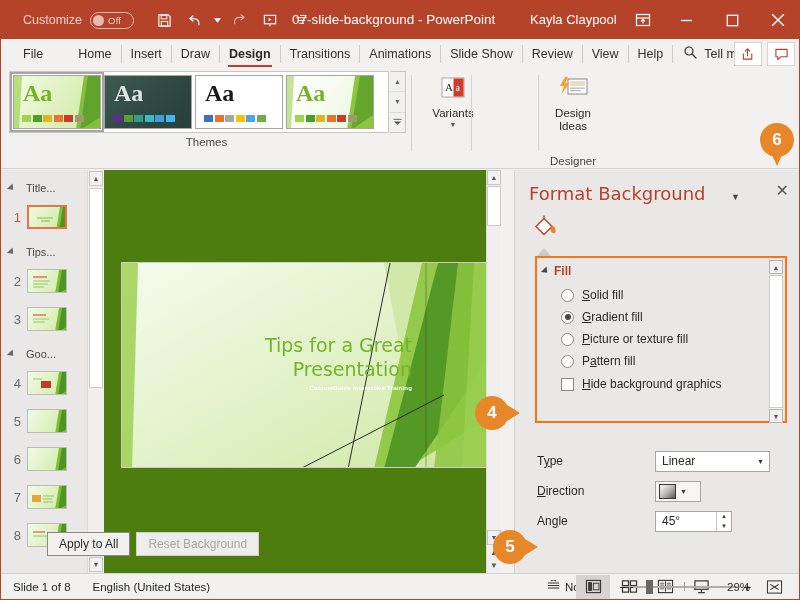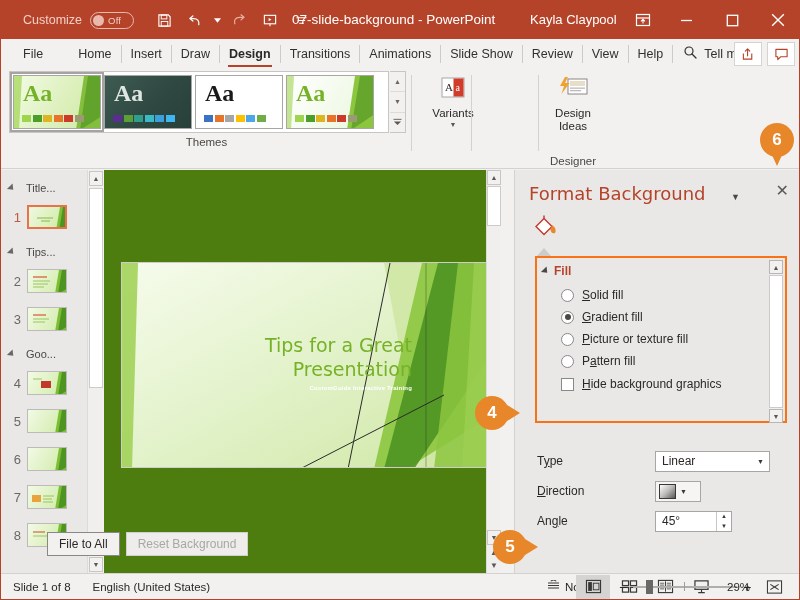--- a/index.html
+++ b/index.html
@@ -934,21 +934,21 @@
         <span>45°</span>
         <span class="spin-btns">
           <i>▲</i>
           <i>▼</i>
         </span>
       </span>
     </div>
   </div>
 
   <div class="fb-buttons">
-    <div class="btn">File to All</div>
+    <div class="btn">Apply to All</div>
     <div class="btn disabled">Reset Background</div>
   </div>
 
   <div class="badge point-right" style="left:474px; top:395px">
     <span>4</span>
   </div>
   <div class="badge point-right" style="left:492px; top:529px">
     <span>5</span>
   </div>
   <div class="badge point-down" style="left:759px; top:122px">

